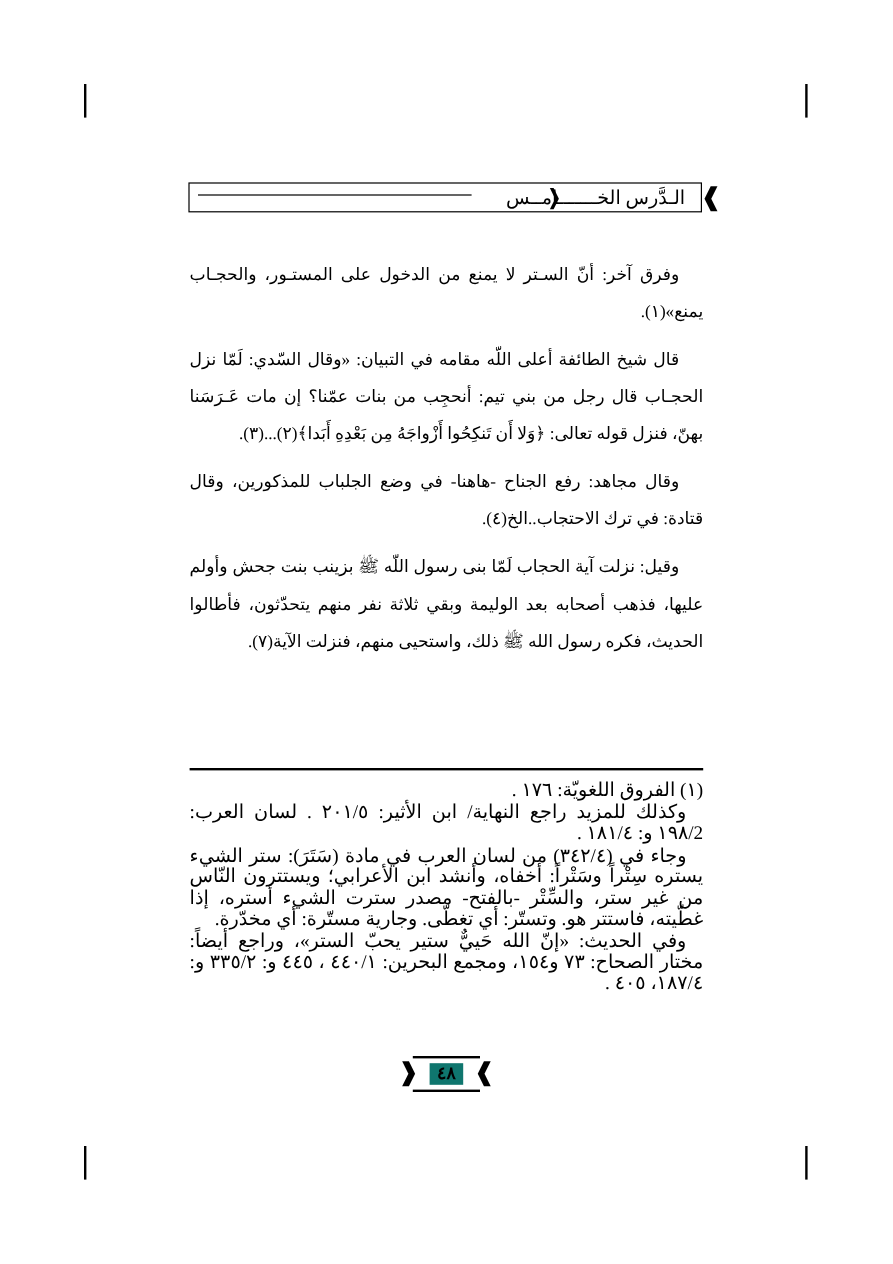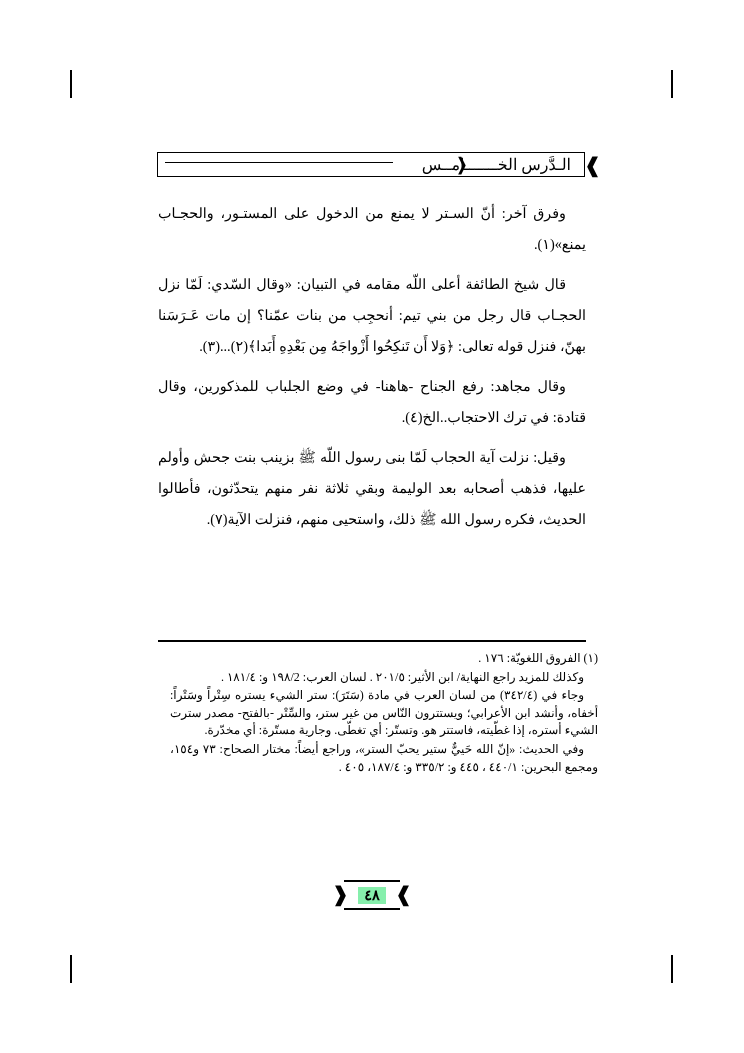--- a/index.html
+++ b/index.html
@@ -75,21 +75,21 @@
     font-weight: bold;
     line-height: 1;
   }
   .hc1 { right: 116px; top: 4px; }
   .hc2 { right: -16px; top: 3px; font-size: 20px; }
 
   
   .body-col {
     position: absolute;
     right: 158px;
-    top: 198px;
+    top: 214px;
     width: 428px;
     text-align: justify;
     text-justify: inter-word;
     font-size: 14.3px;
     line-height: 31px;
   }
   .para {
     margin: 0 0 9px 0;
     text-indent: 20px;
   }
@@ -100,24 +100,24 @@
     right: 158px;
     top: 640px;
     width: 428px;
     height: 1.6px;
     background: #000;
   }
 
   
   .footnotes {
     position: absolute;
-    right: 146px;
+    right: 158px;
     top: 650px;
     width: 428px;
-    font-size: 12px;
+    font-size: 16px;
     line-height: 17.6px;
     text-align: justify;
   }
   .fn-item { margin: 0 0 1px 0; }
   .fn-item.indent { text-indent: 14px; }
 
   
   .page-num {
     position: absolute;
     left: 50%;
@@ -143,21 +143,21 @@
     line-height: 1;
     top: 4px;
   }
   .page-num .cap-l { left: 2px; }
   .page-num .cap-r { right: 2px; }
   .page-num .num {
     position: relative;
     font-size: 14.5px;
     font-weight: bold;
     z-index: 2;
-    background: #86efac;
+    background: #0f766e;
     padding: 0 6px;
   }
 </style>
 </head>
 <body>
 
 <div class="page">
 
   <div class="crop-mark cm-tl"></div>
   <div class="crop-mark cm-tr"></div>

